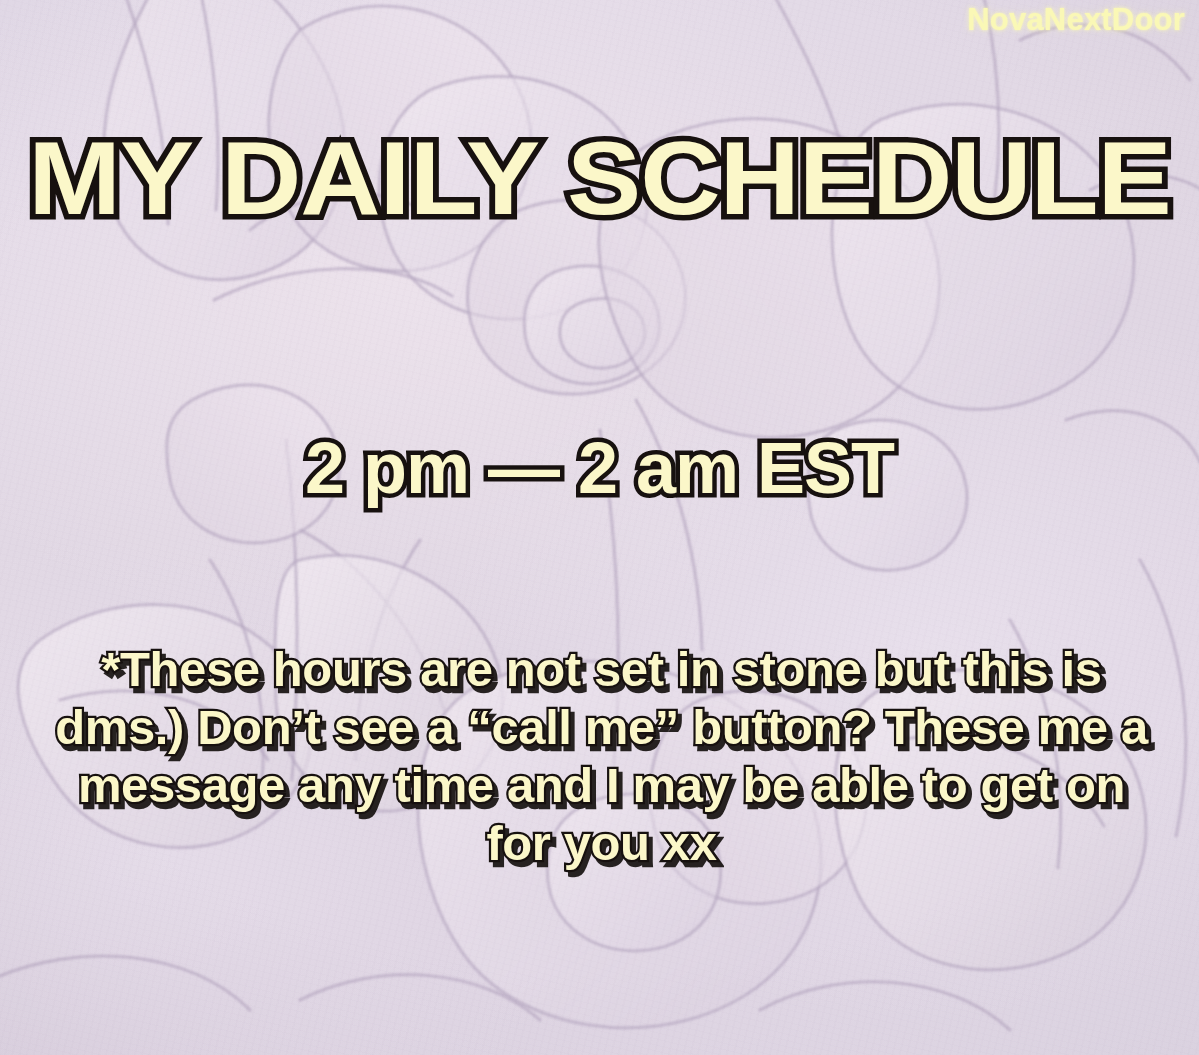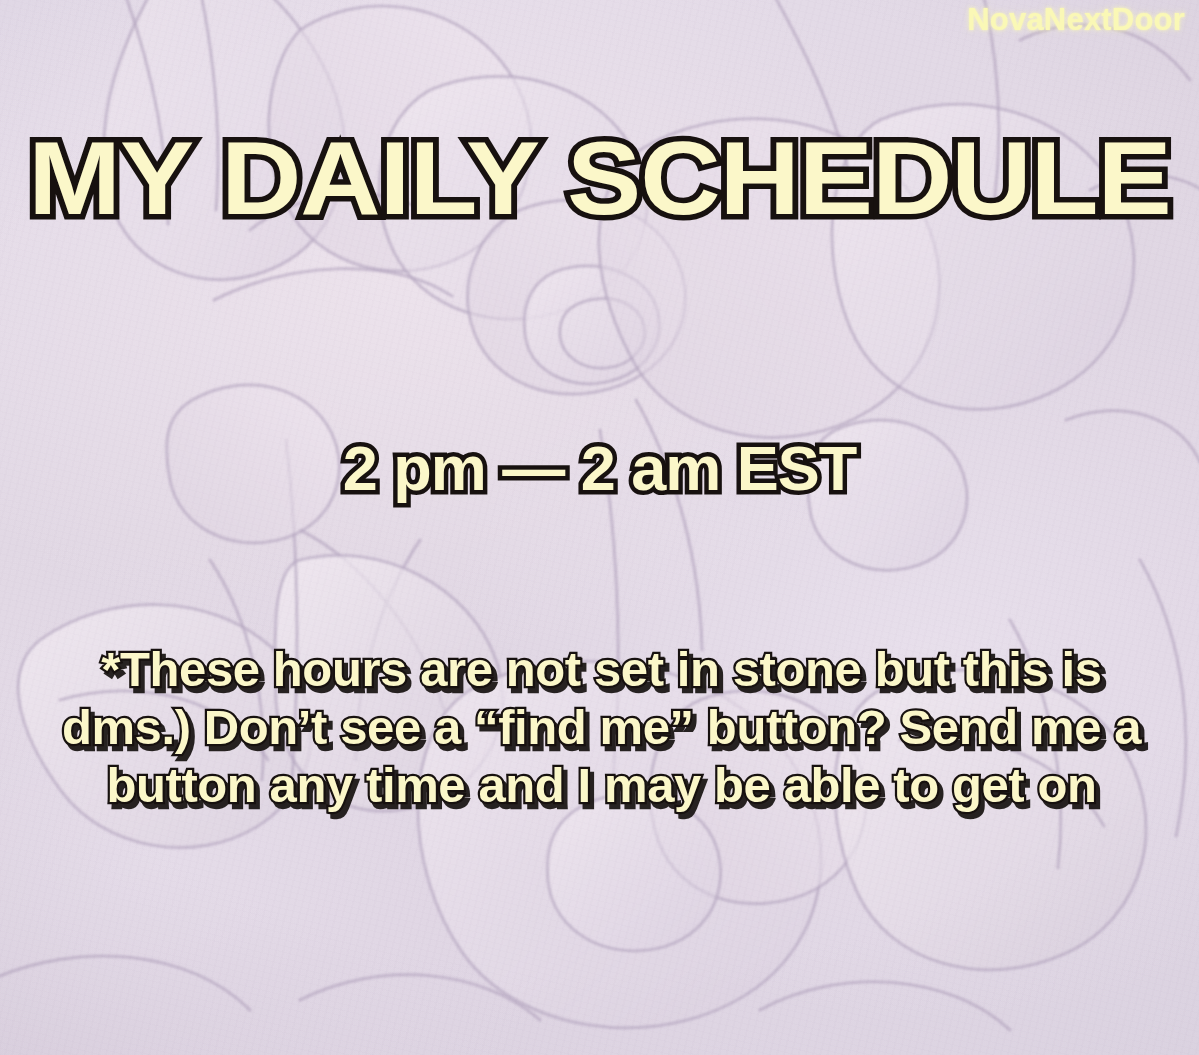--- a/index.html
+++ b/index.html
@@ -49,21 +49,21 @@
     letter-spacing:-1px;
     transform:scaleX(1.07);transform-origin:50% 50%;
     color:#fbf7c9;
     -webkit-text-stroke:11px #17110f;
     paint-order:stroke fill;
     white-space:nowrap;
   }
 
   #subtitle{
     top:422px;text-align:center;
-    font-size:63px;line-height:92px;font-weight:700;
+    font-size:72px;line-height:92px;font-weight:700;
     letter-spacing:-1px;
     color:#fbf7c9;
     -webkit-text-stroke:9px #17110f;
     paint-order:stroke fill;
     white-space:nowrap;
   }
 
   #body-copy{
     top:640px;left:4px;width:1195px;
     font-size:49px;line-height:58px;font-weight:700;
@@ -178,17 +178,18 @@
   </div>
 
   <div id="watermark">NovaNextDoor</div>
 
   <div id="title" class="layer">MY DAILY SCHEDULE</div>
 
   <div id="subtitle" class="layer">2 pm — 2 am EST</div>
 
   <div id="body-copy" class="layer">
     <span class="ln">*These hours are not set in stone but this is</span>
-    <span class="ln">dms.) Don’t see a “find me” button? Send me a</span>
-    <span class="ln">button any time and I may be able to get on</span>
+    <span class="ln">dms.) Don’t see a “call me” button? These me a</span>
+    <span class="ln">message any time and I may be able to get on</span>
+    <span class="ln">for you xx</span>
   </div>
 
 </div>
 
 </body></html>

